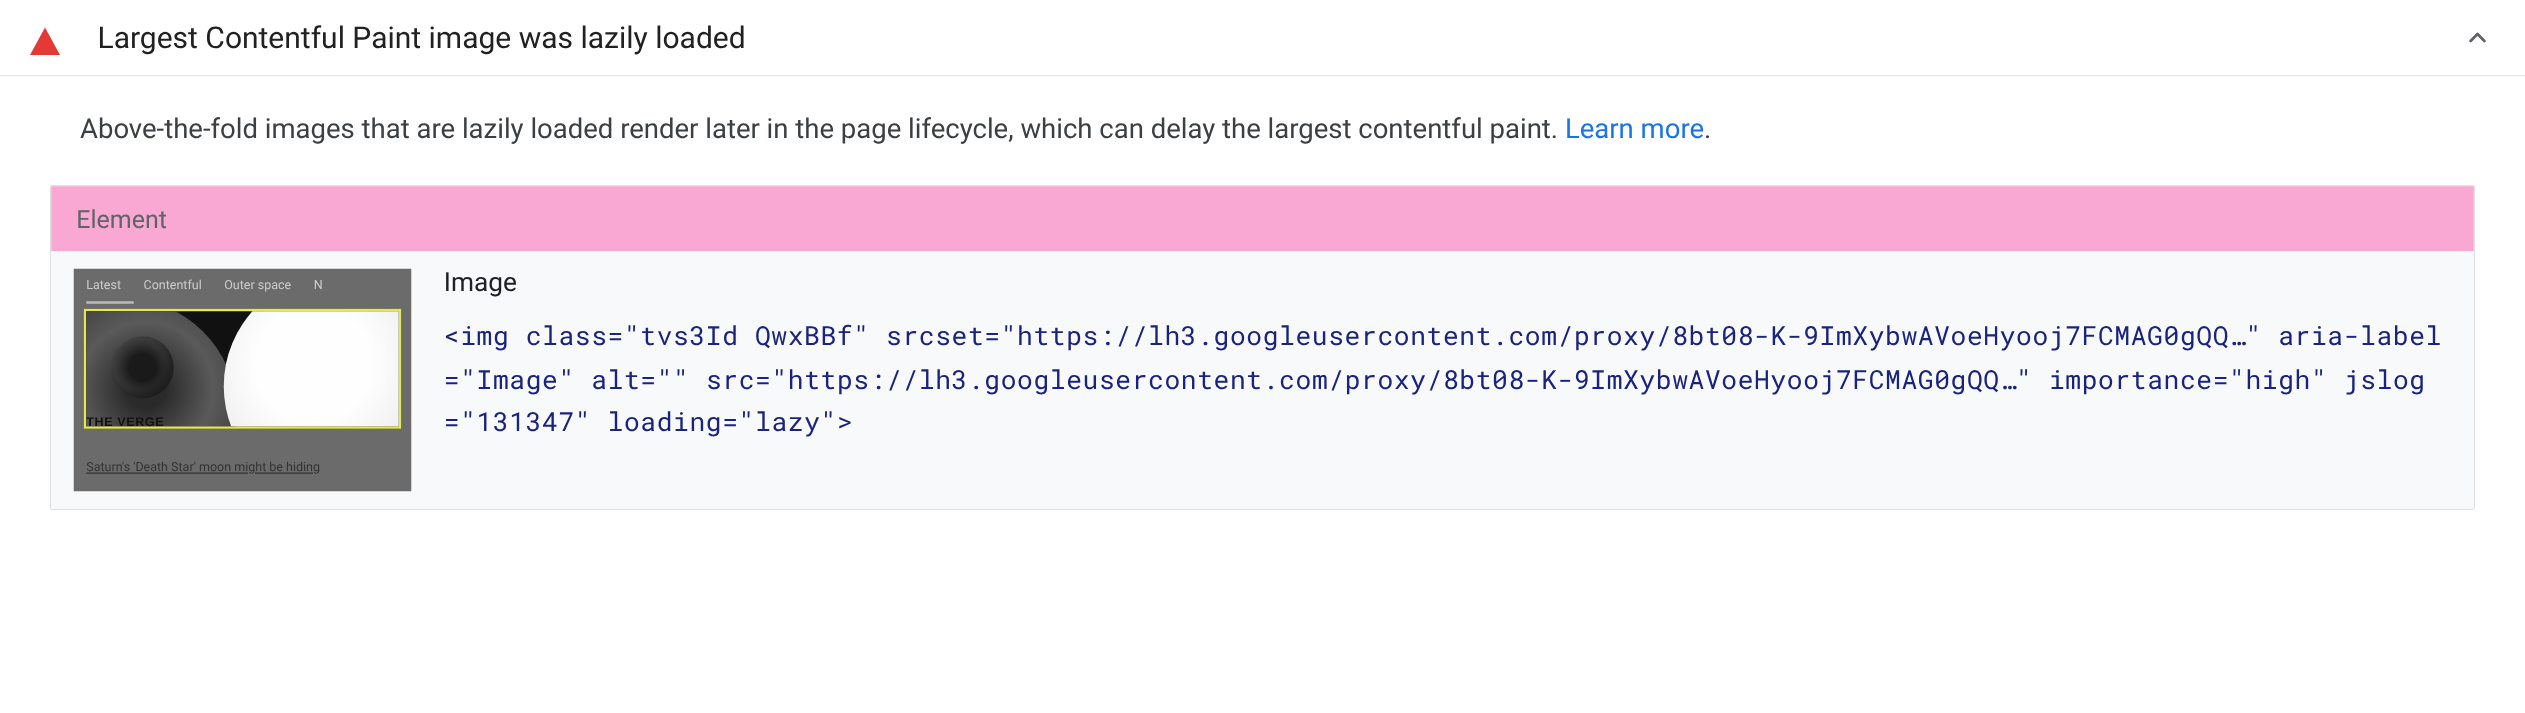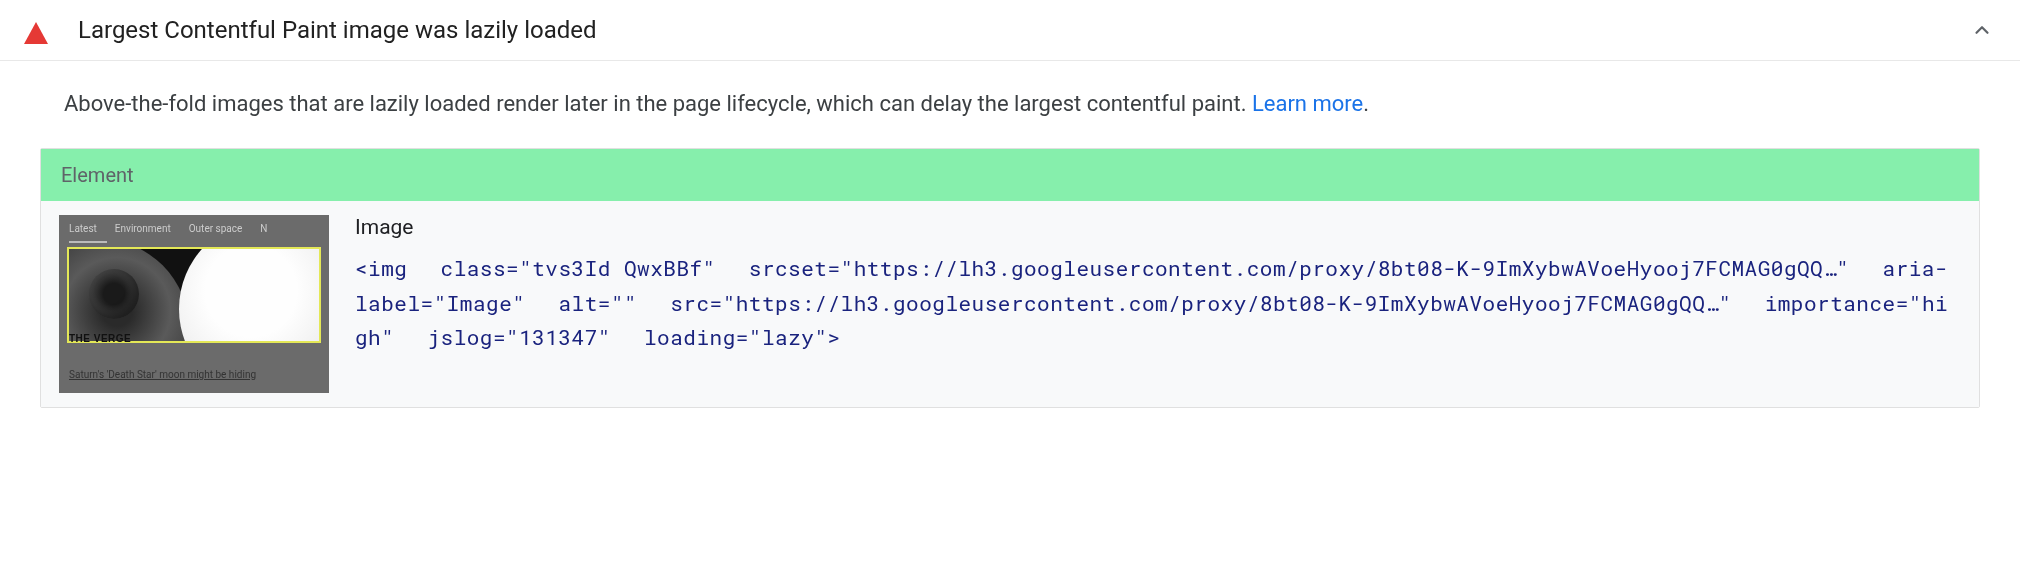--- a/index.html
+++ b/index.html
@@ -58,21 +58,21 @@
       text-decoration: none;
     }
     .element-panel {
       border: 1px solid #e0e0e0;
       border-radius: 2px;
     }
     .element-panel-header {
       padding: 14px 20px;
       font-size: 20px;
       color: #5f6368;
-      background: #86efac;
+      background: #f9a8d4;
     }
     .element-row {
       display: flex;
       background: #f8f9fa;
       padding: 14px 18px;
       gap: 26px;
       align-items: flex-start;
     }
     .thumb {
       width: 270px;
@@ -165,21 +165,21 @@
     .element-code {
       font-family: "Roboto Mono", Menlo, Consolas, monospace;
       font-size: 21px;
       line-height: 1.65;
       color: #1a237e;
       word-break: break-all;
       letter-spacing: 0.5px;
     }
     .t-punct { color: #1a237e; }
     .t-tag   { color: #1a237e; }
-    .t-attr  { color: #1a237e; margin-left: 20px; }
+    .t-attr  { color: #1a237e; }
     .t-val   { color: #1a237e; }
   </style>
 </head>
 <body>
 
 <div class="audit-header">
   <div class="audit-status-icon"></div>
   <div class="audit-title">Largest Contentful Paint image was lazily loaded</div>
   <div class="audit-chevron">
     <svg width="22" height="22" viewBox="0 0 24 24" fill="none" stroke="#5f6368" stroke-width="2.4" stroke-linecap="round" stroke-linejoin="round">
@@ -194,21 +194,21 @@
   </p>
 
   <div class="element-panel">
     <div class="element-panel-header">Element</div>
 
     <div class="element-row">
 
       <div class="thumb">
         <div class="thumb-tabs">
           <span>Latest</span>
-          <span>Environment</span>
+          <span>Contentful</span>
           <span>Outer space</span>
           <span>N</span>
         </div>
         <div class="thumb-underline"></div>
         <div class="thumb-highlight">
           <div class="moon-left"></div>
           <div class="moon-right"></div>
         </div>
         <div class="thumb-brand">THE VERGE</div>
         <div class="thumb-caption">Saturn's 'Death Star' moon might be hiding</div>

